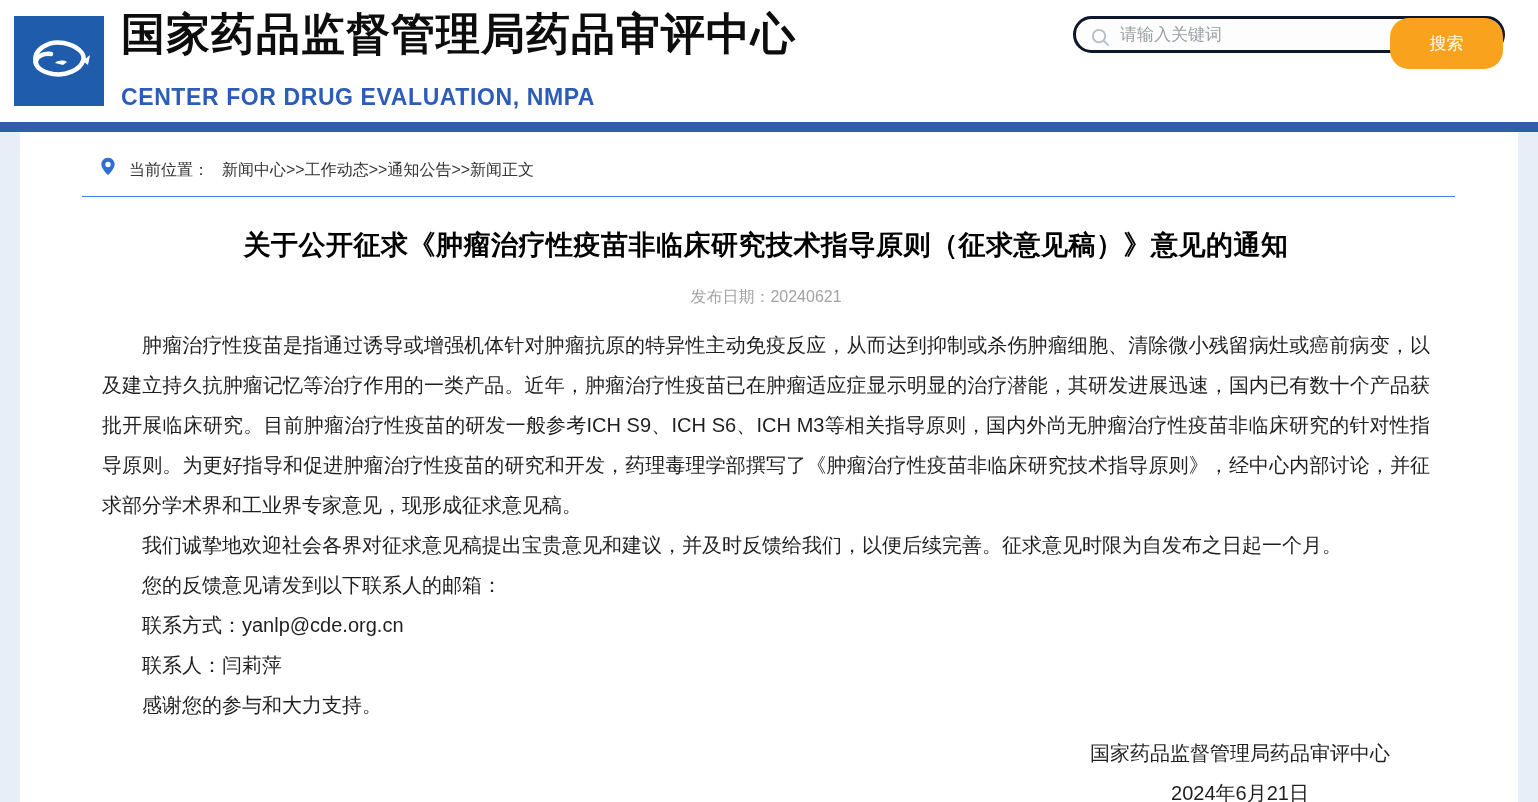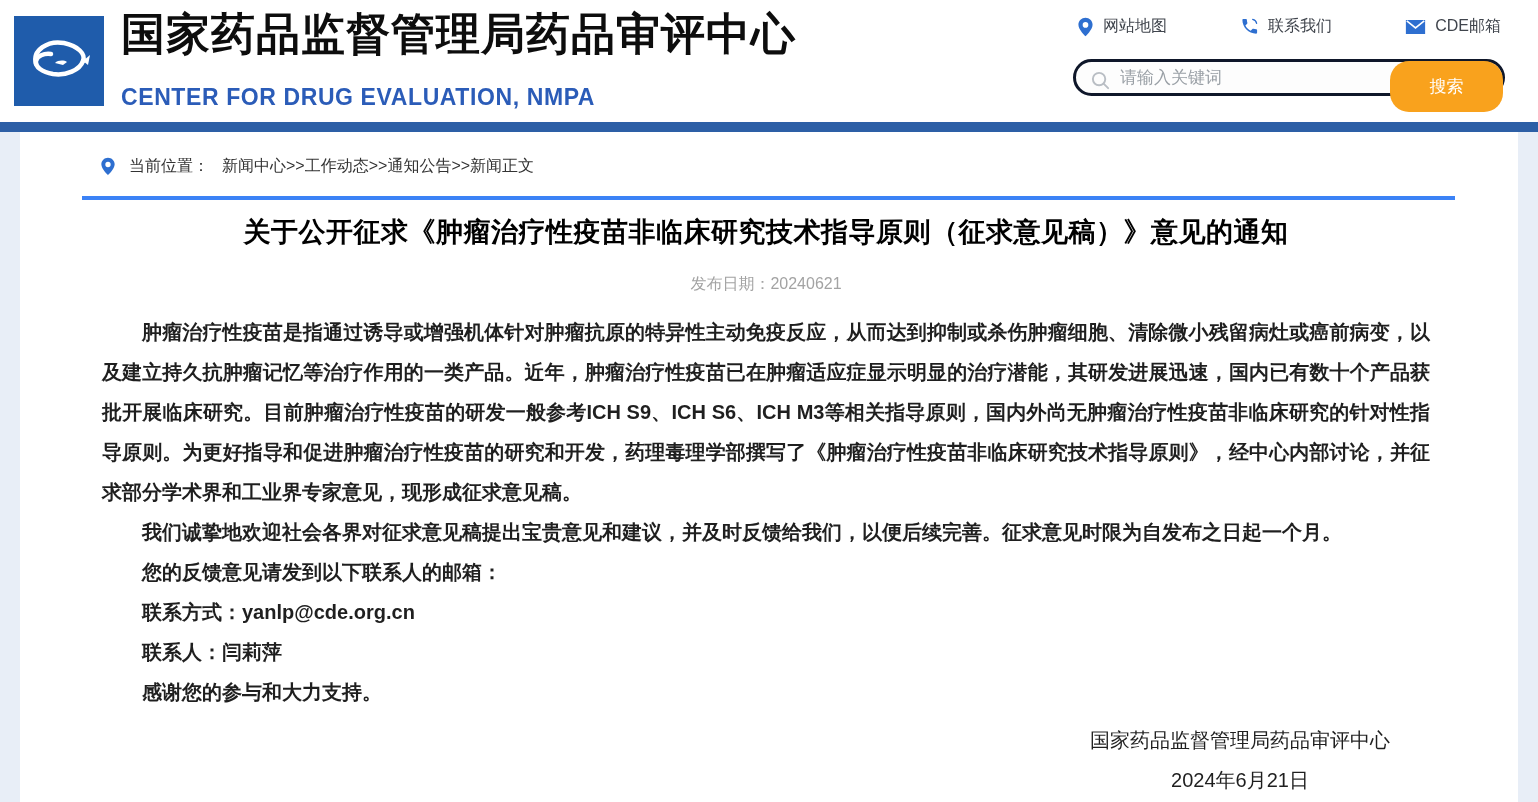--- a/index.html
+++ b/index.html
@@ -67,42 +67,42 @@
   
   .blue-bar { height: 10px; background: #2d5fa6; }
   
   .content {
     background: #ffffff;
     margin: 0 20px;
     height: 670px;
   }
   .breadcrumb-section { padding: 24px 63px 0 62px; }
   .breadcrumb-row {
-    display: flex; align-items: flex-start; gap: 13px;
+    display: flex; align-items: flex-end; gap: 13px;
     font-size: 16px; color: #333333;
     padding: 0 0 15px 18px;
-    border-bottom: 4px solid #3b82f6;
+    border-bottom: 1px solid #3b82f6;
   }
   .breadcrumb-row .crumb-label { color: #333; }
   .breadcrumb-path { color: #333; cursor: pointer; }
   
   .article { padding: 0 88px 0 82px; }
   .article-title {
-    margin: 14px 0 0; text-align: center;
+    margin: 30px 0 0; text-align: center;
     font-size: 27px; font-weight: bold; color: #000000;
     letter-spacing: 0.5px;
   }
   .pub-date {
     margin-top: 24px; text-align: center;
     font-size: 16px; color: #a3a3a3;
   }
   .body-text {
     margin-top: 17px;
     font-size: 20px; color: #1f1f1f;
-    line-height: 40px; text-align: justify; font-weight: bold;
+    line-height: 40px; text-align: justify;
   }
   .body-text p { margin: 0; text-indent: 2em; }
   .signature {
     width: fit-content;
     margin: 8px 40px 0 auto;
     text-align: center;
     font-size: 20px; color: #1f1f1f; line-height: 40px;
   }
 </style>
 </head>
@@ -116,48 +116,20 @@
       <path d="M33 39 C36 36, 42 36, 45 38 L41 41 Z" fill="#ffffff"></path>
       <path d="M61 37 L68 31 L66 41 Z" fill="#ffffff"></path>
     </svg>
   </div>
   <div class="titles">
     <div class="title-cn">国家药品监督管理局药品审评中心</div>
     <div class="title-en">CENTER FOR DRUG EVALUATION, NMPA</div>
   </div>
 
   <div class="top-right">
-    <div class="quick-links">
-      <div class="quick-link">
-        <span>
-          <svg width="17" height="20" viewBox="0 0 24 28">
-              <path d="M12 1C6.5 1 2 5.4 2 10.8 2 18 12 27 12 27s10-9 10-16.2C22 5.4 17.5 1 12 1zm0 14a4 4 0 1 1 0-8 4 4 0 0 1 0 8z" fill="#2e6fd0"></path>
-            </svg>
-        </span>
-        <span>网站地图</span>
-      </div>
-      <div class="quick-link">
-        <span>
-          <svg width="19" height="19" viewBox="0 0 24 24">
-              <path d="M6.8 10.6c1.5 2.9 3.8 5.2 6.7 6.7l2.2-2.2c.3-.3.7-.4 1.1-.3 1.2.4 2.4.6 3.7.6.6 0 1.1.5 1.1 1.1v3.4c0 .6-.5 1.1-1.1 1.1C10.8 21 3 13.2 3 3.6 3 3 3.5 2.5 4.1 2.5h3.5c.6 0 1.1.5 1.1 1.1 0 1.3.2 2.6.6 3.7.1.4 0 .8-.3 1.1l-2.2 2.2z" fill="#2e6fd0"></path>
-              <path d="M16 3c2.7.6 4.5 2.4 5 5" fill="none" stroke="#2e6fd0" stroke-width="1.6" stroke-linecap="round"></path>
-            </svg>
-        </span>
-        <span>联系我们</span>
-      </div>
-      <div class="quick-link">
-        <span>
-          <svg width="21" height="16" viewBox="0 0 24 18">
-              <path d="M1 1h22v16H1z" fill="#2e6fd0"></path>
-              <path d="M2 2l10 8L22 2" fill="none" stroke="#ffffff" stroke-width="1.8"></path>
-            </svg>
-        </span>
-        <span>CDE邮箱</span>
-      </div>
-    </div>
 
     <div class="searchbar">
       <span class="search-glass">
         <svg width="21" height="21" viewBox="0 0 22 22">
             <circle cx="9.5" cy="9.5" r="6.5" fill="none" stroke="#b9bec4" stroke-width="2"></circle>
             <line x1="14.5" y1="14.5" x2="19" y2="19" stroke="#b9bec4" stroke-width="2" stroke-linecap="round"></line>
           </svg>
       </span>
       <input class="search-input" type="text" placeholder="请输入关键词" style="">
       <button class="search-btn">搜索</button>

